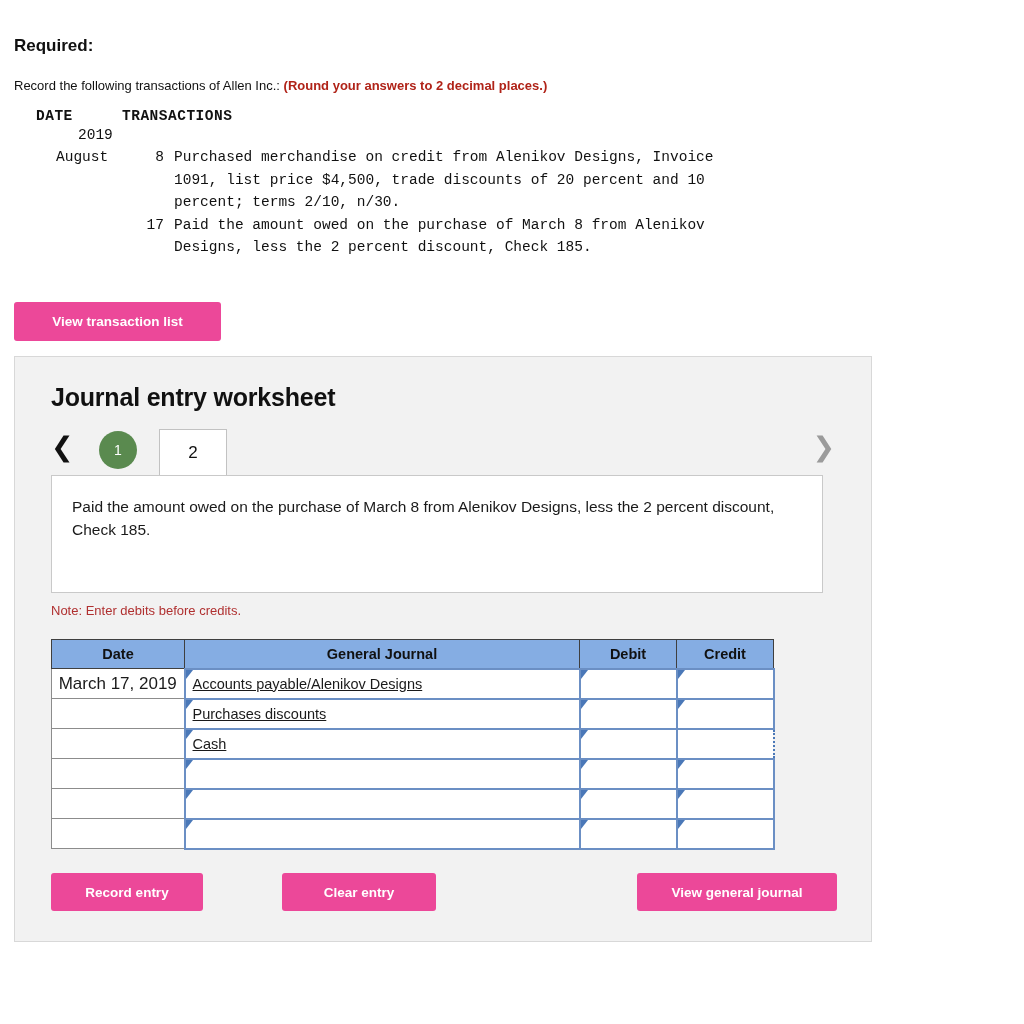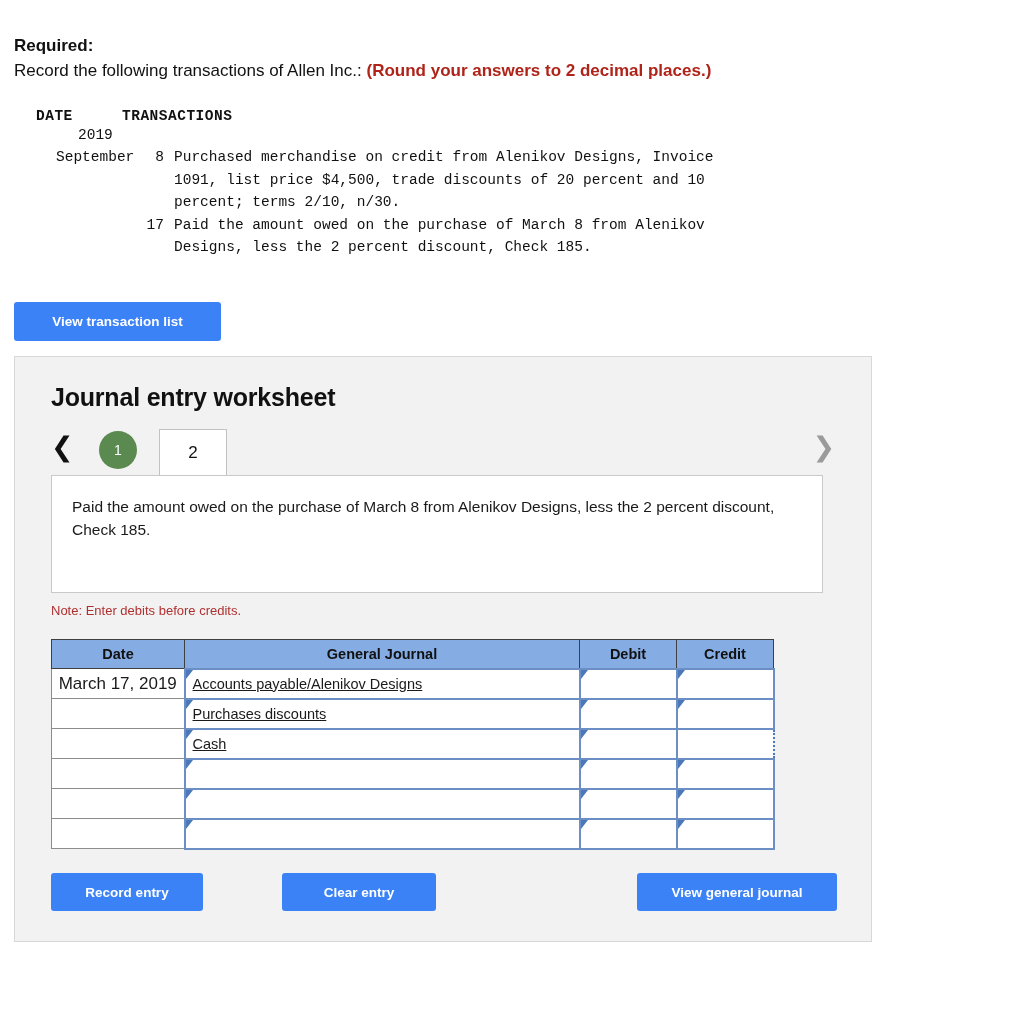--- a/index.html
+++ b/index.html
@@ -9,37 +9,37 @@
     background:#ffffff;
     font-family:"Liberation Sans", sans-serif;
     color:#1a1a1a;
     position:relative;
     overflow:hidden;
   }
 
   
   .required-block { position:absolute; left:14px; top:33px; }
   .required-label { font-size:17px; font-weight:bold; color:#111; line-height:1.5; }
-  .required-line { font-size:17px; color:#111; margin-top:0; line-height:1.45; }
+  .required-line { font-size:13px; color:#111; margin-top:18px; line-height:1.45; }
   .round-note { color:#b02318; font-weight:bold; }
 
   
   .txn { position:absolute; left:20px; top:108px; font-family:"Liberation Mono", monospace; font-size:14.5px; color:#111; }
   .txn-head { display:flex; font-weight:bold; letter-spacing:0.5px; }
   .txn-head .th-date { width:102px; padding-left:16px; }
   .txn-row { display:flex; line-height:1.55;margin-left:36px; }
   .txn-year { padding-left:22px; }
   .txn-month { width:90px; }
   .txn-day { width:28px; text-align:right; padding-right:10px; }
   .txn-desc { width:690px; text-align:justify; }
   .txn-desc-cont { padding-left:118px; width:690px; text-align:justify; }
 
   
   .btn {
-    background:#3b82f6; color:#ffffff; border:none; border-radius:3px;
+    background:#ec4899; color:#ffffff; border:none; border-radius:3px;
     font-family:"Liberation Sans", sans-serif; font-weight:bold;
     font-size:13.5px; cursor:pointer; text-align:center;
   }
   .view-txn-btn { position:absolute; left:14px; top:302px; width:207px; height:39px; }
 
   
   .panel {
     position:absolute; left:14px; top:356px; width:858px; height:586px;
     background:#f2f2f2; border:1px solid #d8d8d8;
   }
@@ -120,21 +120,21 @@
 <div class="txn">
   <div class="txn-head">
     <span class="th-date">DATE</span>
     <span>TRANSACTIONS</span>
   </div>
   <div class="txn-row">
     <span class="txn-year">2019</span>
   </div>
 
   <div class="txn-row">
-    <span class="txn-month">September</span>
+    <span class="txn-month">August</span>
     <span class="txn-day">8</span>
     <span class="txn-desc">Purchased merchandise on credit from Alenikov Designs, Invoice</span>
   </div>
   <div class="txn-row">
     <span class="txn-desc-cont">1091, list price $4,500, trade discounts of 20 percent and 10</span>
   </div>
   <div class="txn-row">
     <span class="txn-desc-cont">percent; terms 2/10, n/30.</span>
   </div>
 

